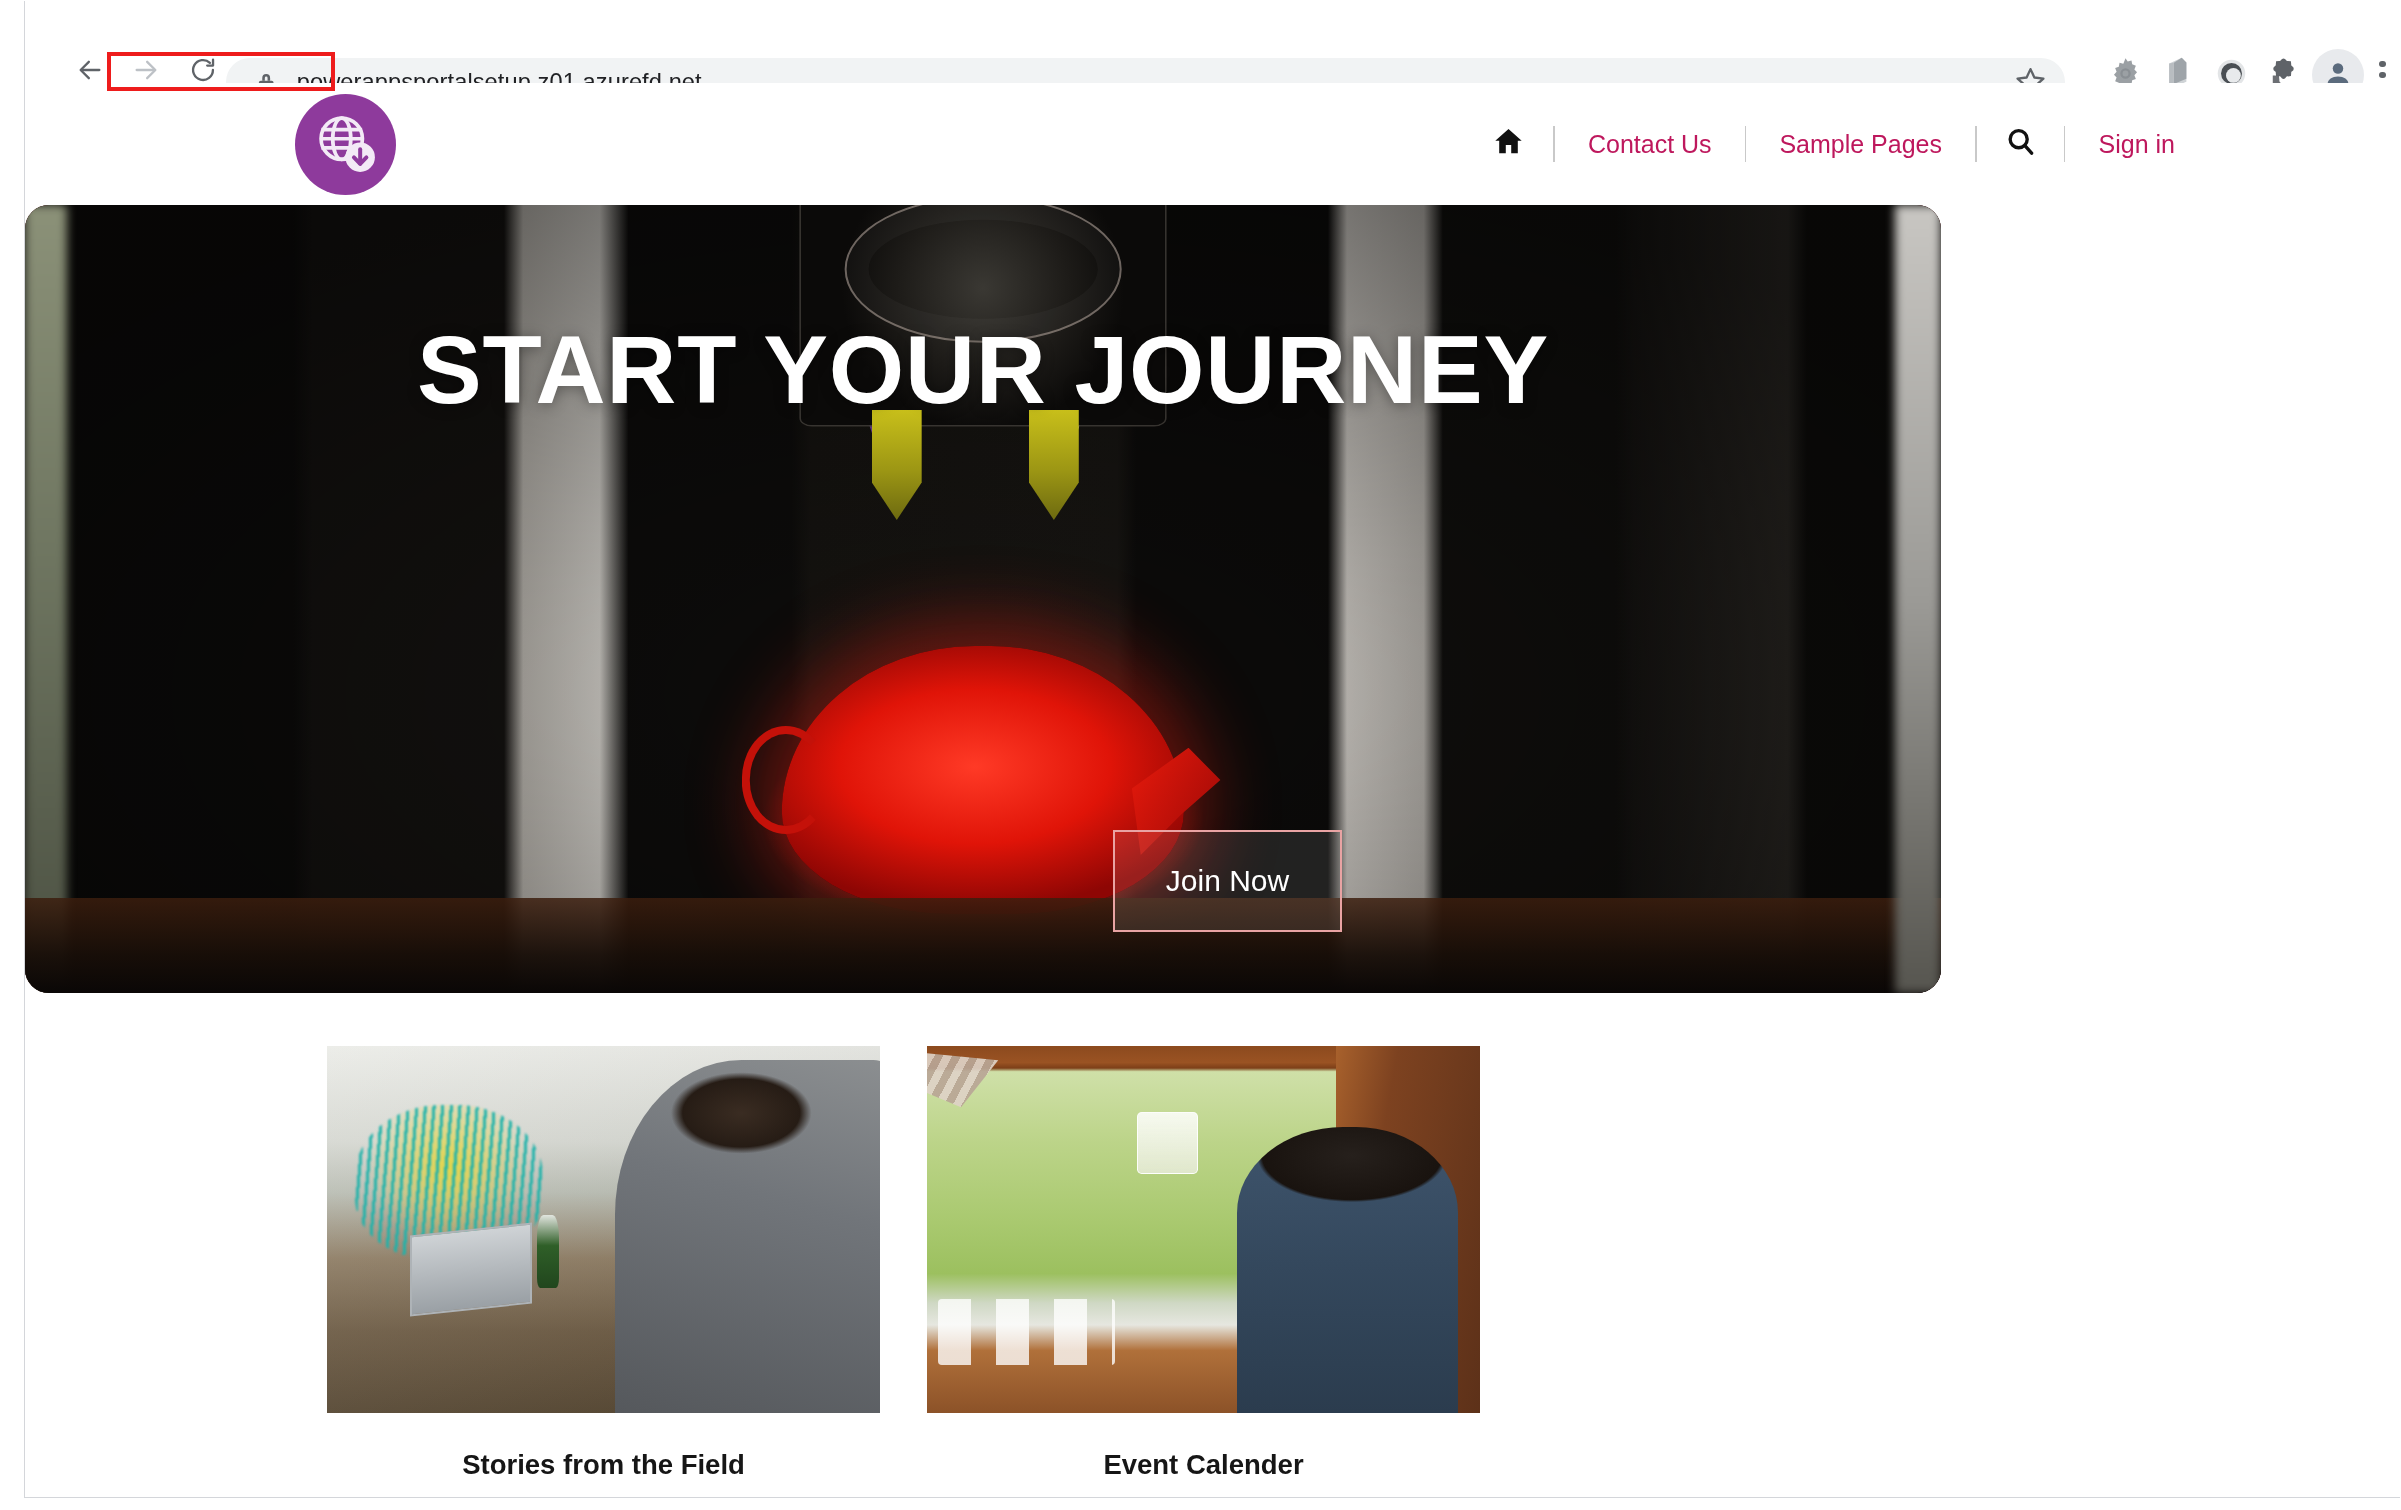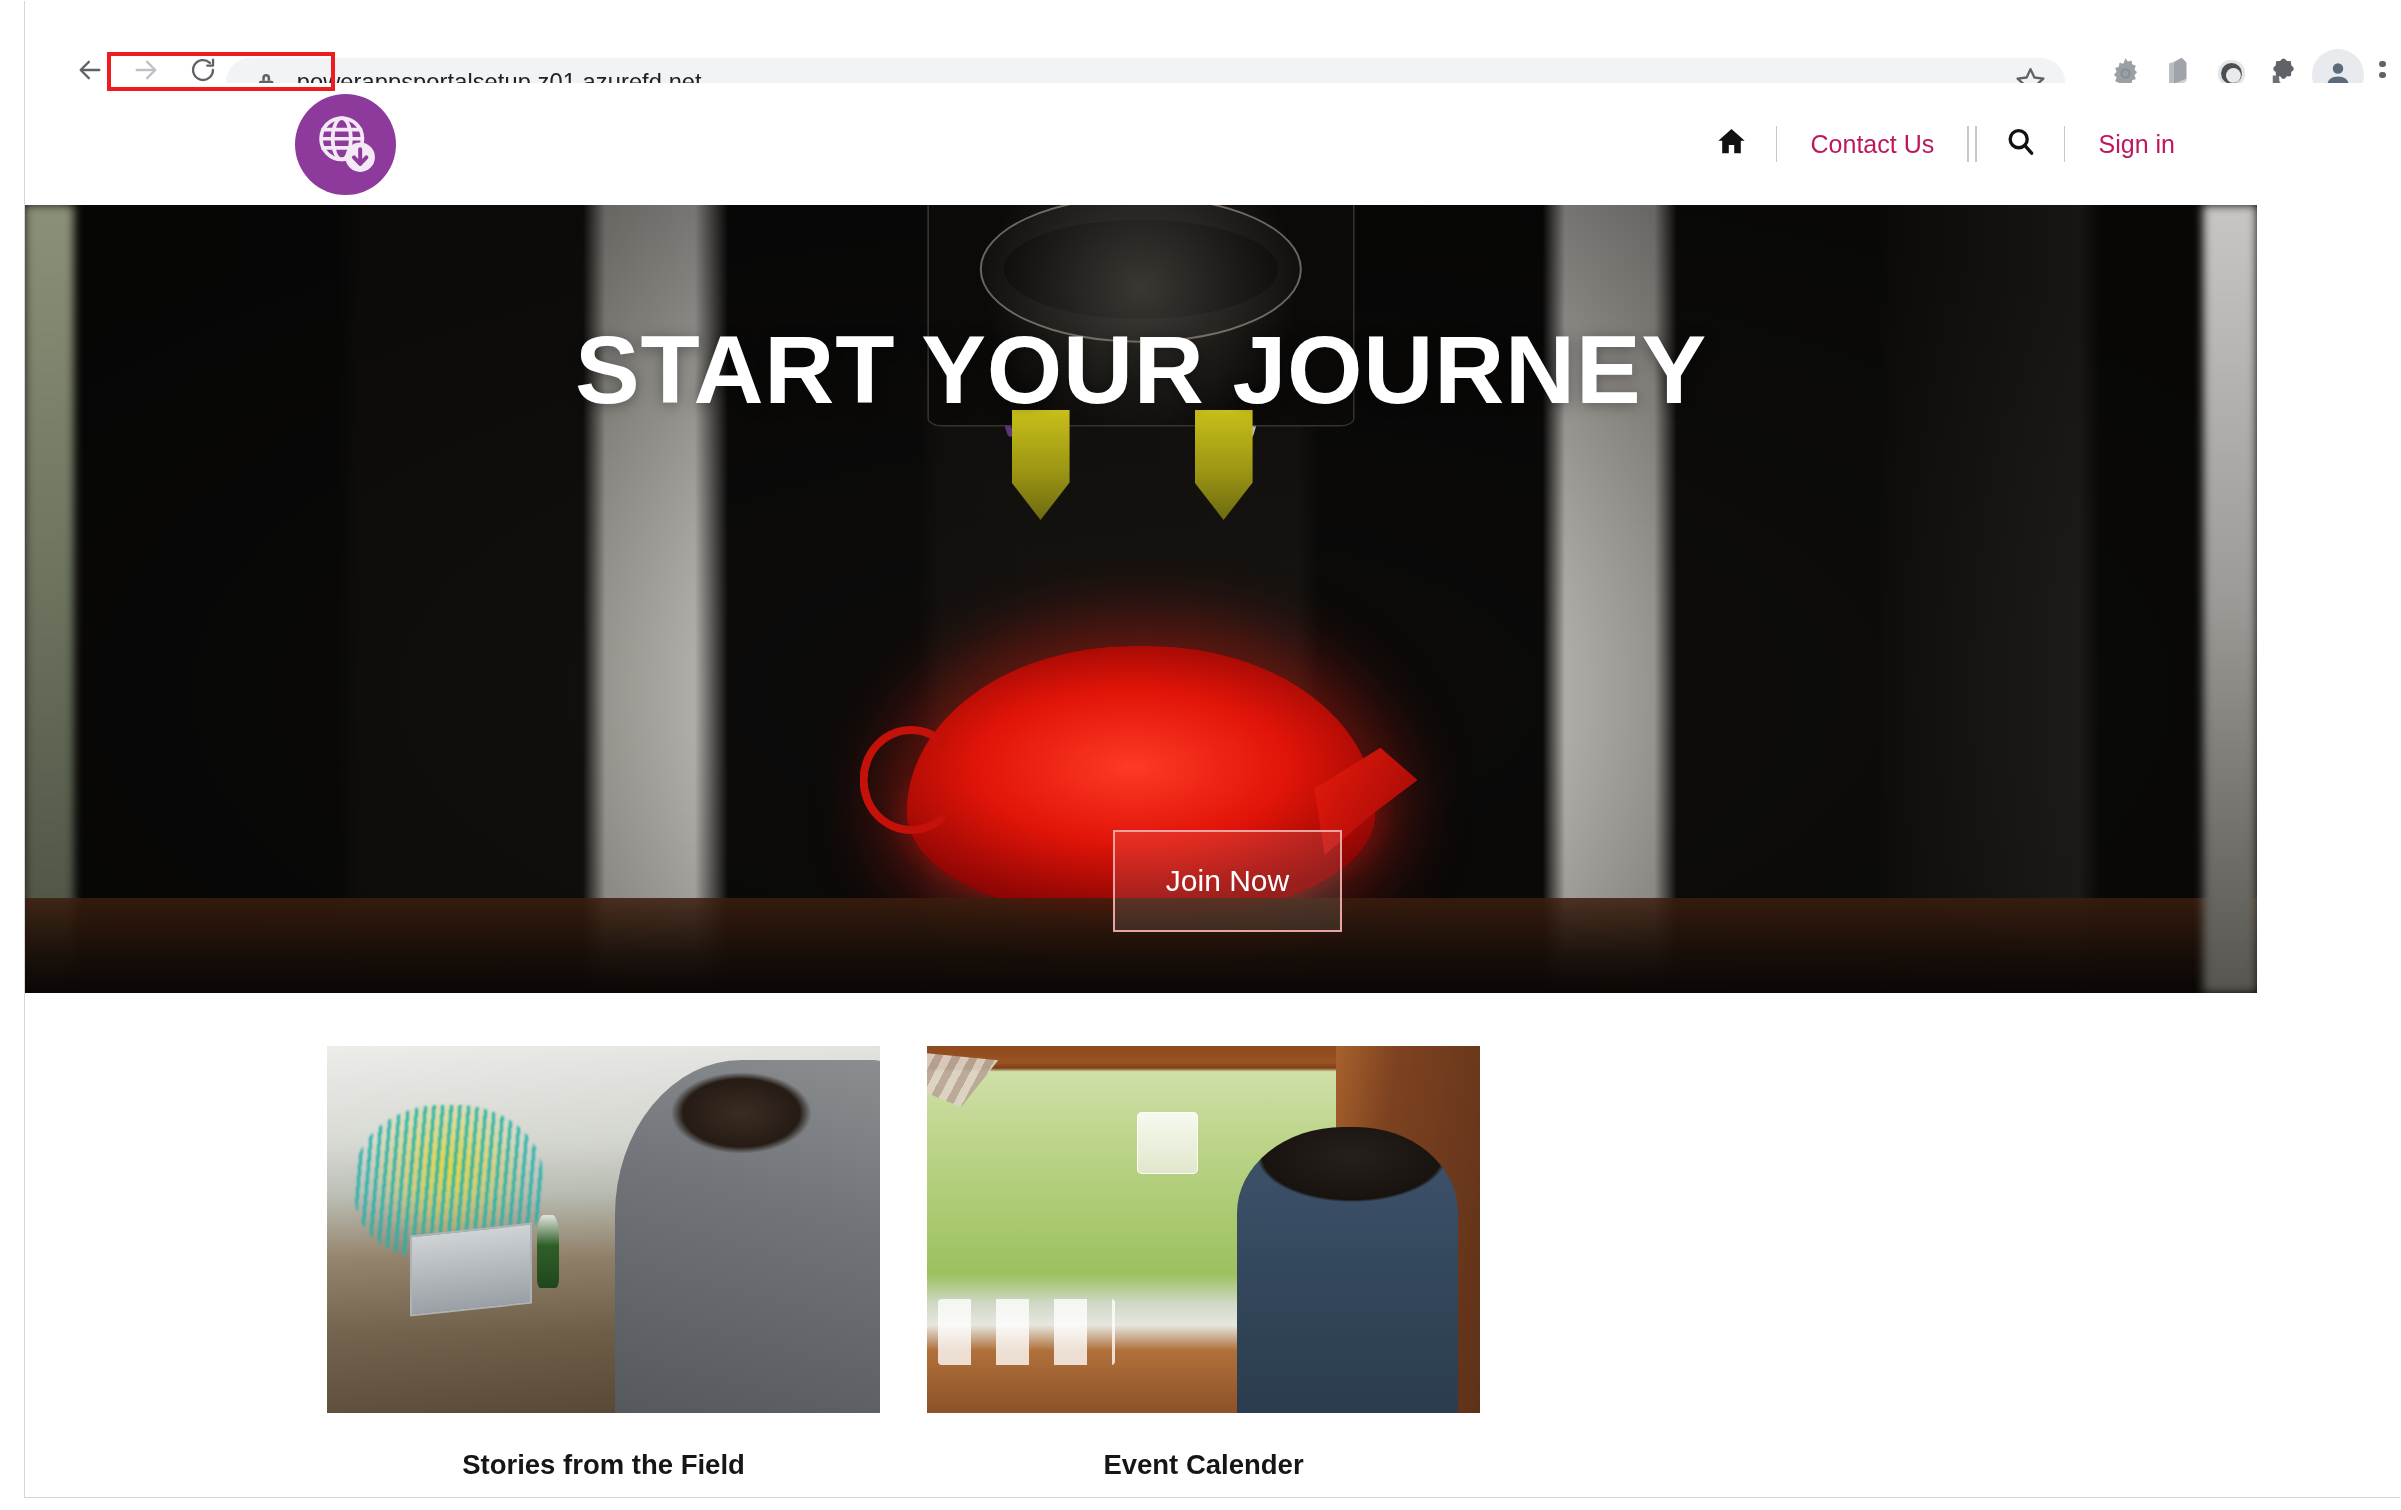--- a/index.html
+++ b/index.html
@@ -159,23 +159,24 @@
     white-space: nowrap;
     cursor: pointer;
     font-family: "Liberation Sans", sans-serif;
   }
   .nav-item.icon-item { padding: 0 25px; }
 
   
   #hero {
     position: absolute;
     left: 0; top: 204px;
-    width: 2232px; height: 788px;
+    width: 1916px; height: 788px;
     overflow: hidden;
     background: #7f1d1d;
+    border-radius: 24px;
   }
   #hero-photo {
     position: absolute; inset: 0;
     
     background:
       
       radial-gradient(ellipse 60% 70% at 50% 62%, rgba(0,0,0,0) 0%, rgba(0,0,0,.45) 100%),
       
       radial-gradient(ellipse 16% 19% at 50% 78%, rgba(255,40,30,.92) 0%, rgba(200,15,12,.75) 45%, rgba(90,6,6,0) 72%),
       
@@ -632,20 +633,21 @@
           </svg>
         </span>
       </div>
 
       <div class="nav-sep"></div>
 
       <div class="nav-item">Contact Us</div>
 
       <div class="nav-sep"></div>
 
+      <div class="nav-item">Sample Pages</div>
 
       <div class="nav-sep"></div>
 
       <div class="nav-item icon-item">
         <span>
           <svg width="31" height="31" viewBox="0 0 24 24" fill="none" stroke="#111111" stroke-width="2.6" stroke-linecap="round">
             <circle cx="10.6" cy="10.2" r="6.6"></circle>
               <line x1="15.6" y1="15.4" x2="20.6" y2="21"></line>
           </svg>
         </span>

